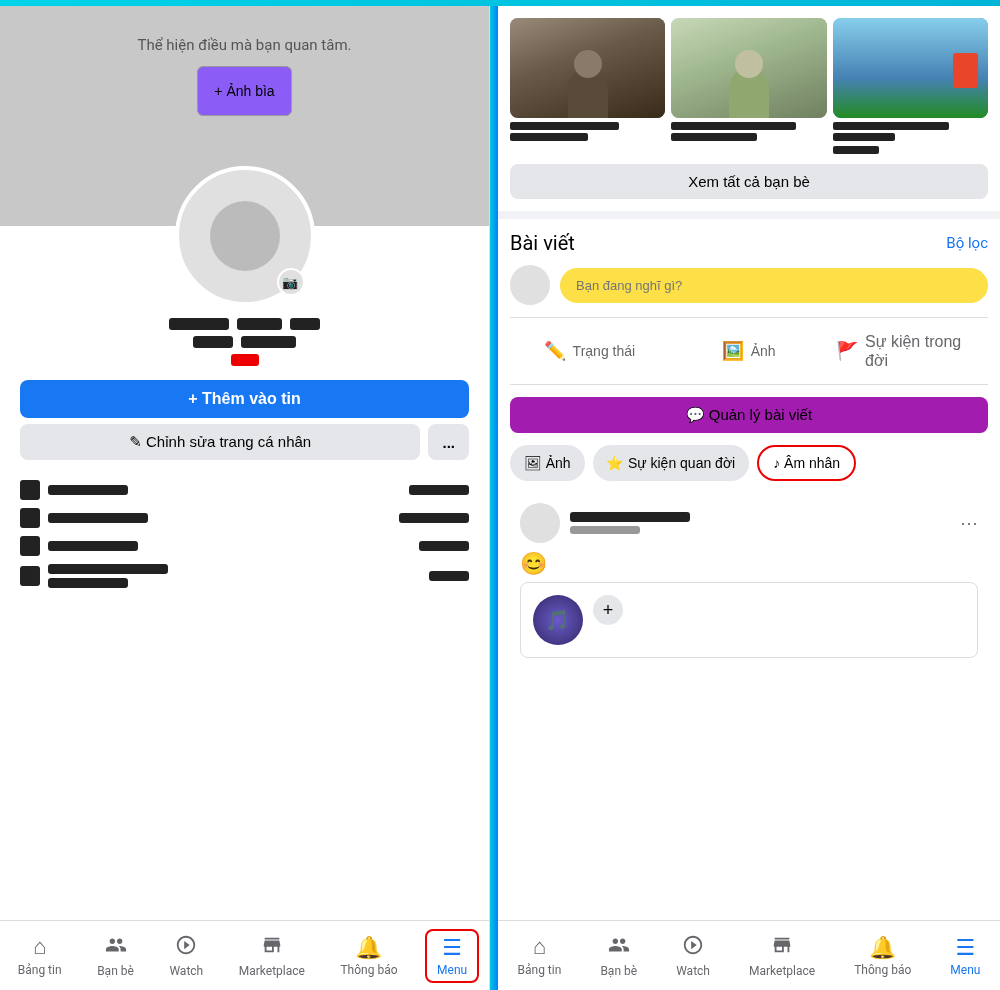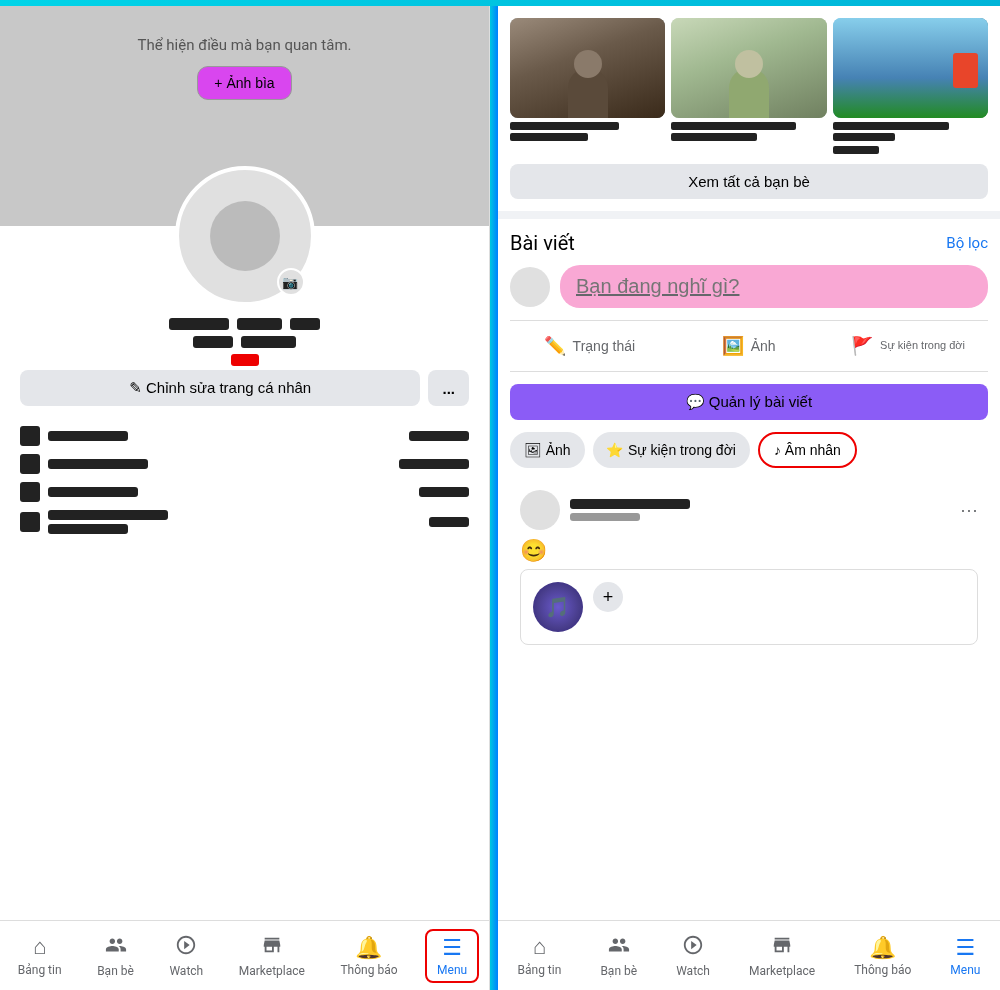--- a/index.html
+++ b/index.html
@@ -49,24 +49,24 @@
     .cover-text {
       color: #555;
       font-size: 15px;
       text-align: center;
       position: absolute;
       top: 30px;
       left: 0; right: 0;
     }
 
     .add-cover-btn {
-      background: #d946ef;
+      background: #8b5cf6;
       border: 1px solid #999;
-      border-radius: 11px;
-      padding: 8px 16px;
+      border-radius: 6px;
+      padding: 16px 16px;
       font-size: 14px;
       cursor: pointer;
       position: absolute;
       top: 60px;
       display: flex;
       align-items: center;
       gap: 4px;
     }
 
     
@@ -356,27 +356,26 @@
     .post-avatar {
       width: 40px;
       height: 40px;
       border-radius: 50%;
       background: #e0e0e0;
       flex-shrink: 0;
     }
 
     .post-input-box {
       flex: 1;
-      background: #f9a8d4;
+      background: #fde047;
       border: none;
       border-radius: 20px;
       padding: 10px 16px;
-      font-size: 20px;
+      font-size: 13px;
       color: #65676b;
-      text-decoration: underline;
     }
 
     .post-actions {
       display: flex;
       border-top: 1px solid #ddd;
       border-bottom: 1px solid #ddd;
       padding: 6px 0;
       margin-bottom: 12px;
     }
 
@@ -395,21 +394,21 @@
       color: #65676b;
       font-weight: 500;
     }
 
     .post-action-btn .icon {
       font-size: 18px;
     }
 
     .manage-posts-btn {
       width: 100%;
-      background: #8b5cf6;
+      background: #a21caf;
       border: none;
       border-radius: 8px;
       padding: 9px;
       font-size: 15px;
       cursor: pointer;
       font-weight: 500;
       margin-bottom: 12px;
       display: flex;
       align-items: center;
       justify-content: center;
@@ -609,20 +608,21 @@
       </div>
       <div class="name-row">
         <div class="censor-bar" style="width:40px;"></div>
         <div class="censor-bar" style="width:55px;"></div>
       </div>
       <div class="name-row">
         <div class="censor-bar-red" style="width:28px;"></div>
       </div>
     </div>
 
+    <button class="add-story-btn">+ Thêm vào tin</button>
 
     <div class="edit-row">
       <button class="edit-profile-btn">✎ Chỉnh sửa trang cá nhân</button>
       <button class="more-btn">...</button>
     </div>
 
     <div class="info-section">
       <div class="info-row">
         <div class="info-censor" style="width:20px;height:20px;border-radius:3px;"></div>
         <div class="info-censor" style="width:80px;"></div>
@@ -761,32 +761,32 @@
           <button class="post-action-btn">
             <span class="icon">✏️</span>
             <span>Trạng thái</span>
           </button>
           <button class="post-action-btn">
             <span class="icon">🖼️</span>
             <span>Ảnh</span>
           </button>
           <button class="post-action-btn">
             <span class="icon">🚩</span>
-            <span style="font-size:11px;line-height:1.2;text-align:right;">Sự kiện trong đời</span>
+            <span style="font-size:16px;line-height:1.2;text-align:left;">Sự kiện trong đời</span>
           </button>
         </div>
 
         <button class="manage-posts-btn">💬 Quản lý bài viết</button>
 
         <div class="filter-tabs">
           <button class="filter-tab">
             <span>🖼 Ảnh</span>
           </button>
           <button class="filter-tab">
-            <span>⭐ Sự kiện trong đời</span>
+            <span>⭐ Sự kiện quan đời</span>
           </button>
           <button class="filter-tab active-tab">
             <span>♪ Âm nhân</span>
           </button>
         </div>
 
         <div class="post-card">
           <div class="post-user-row">
             <div class="post-user-avatar"></div>
             <div class="post-user-info">

